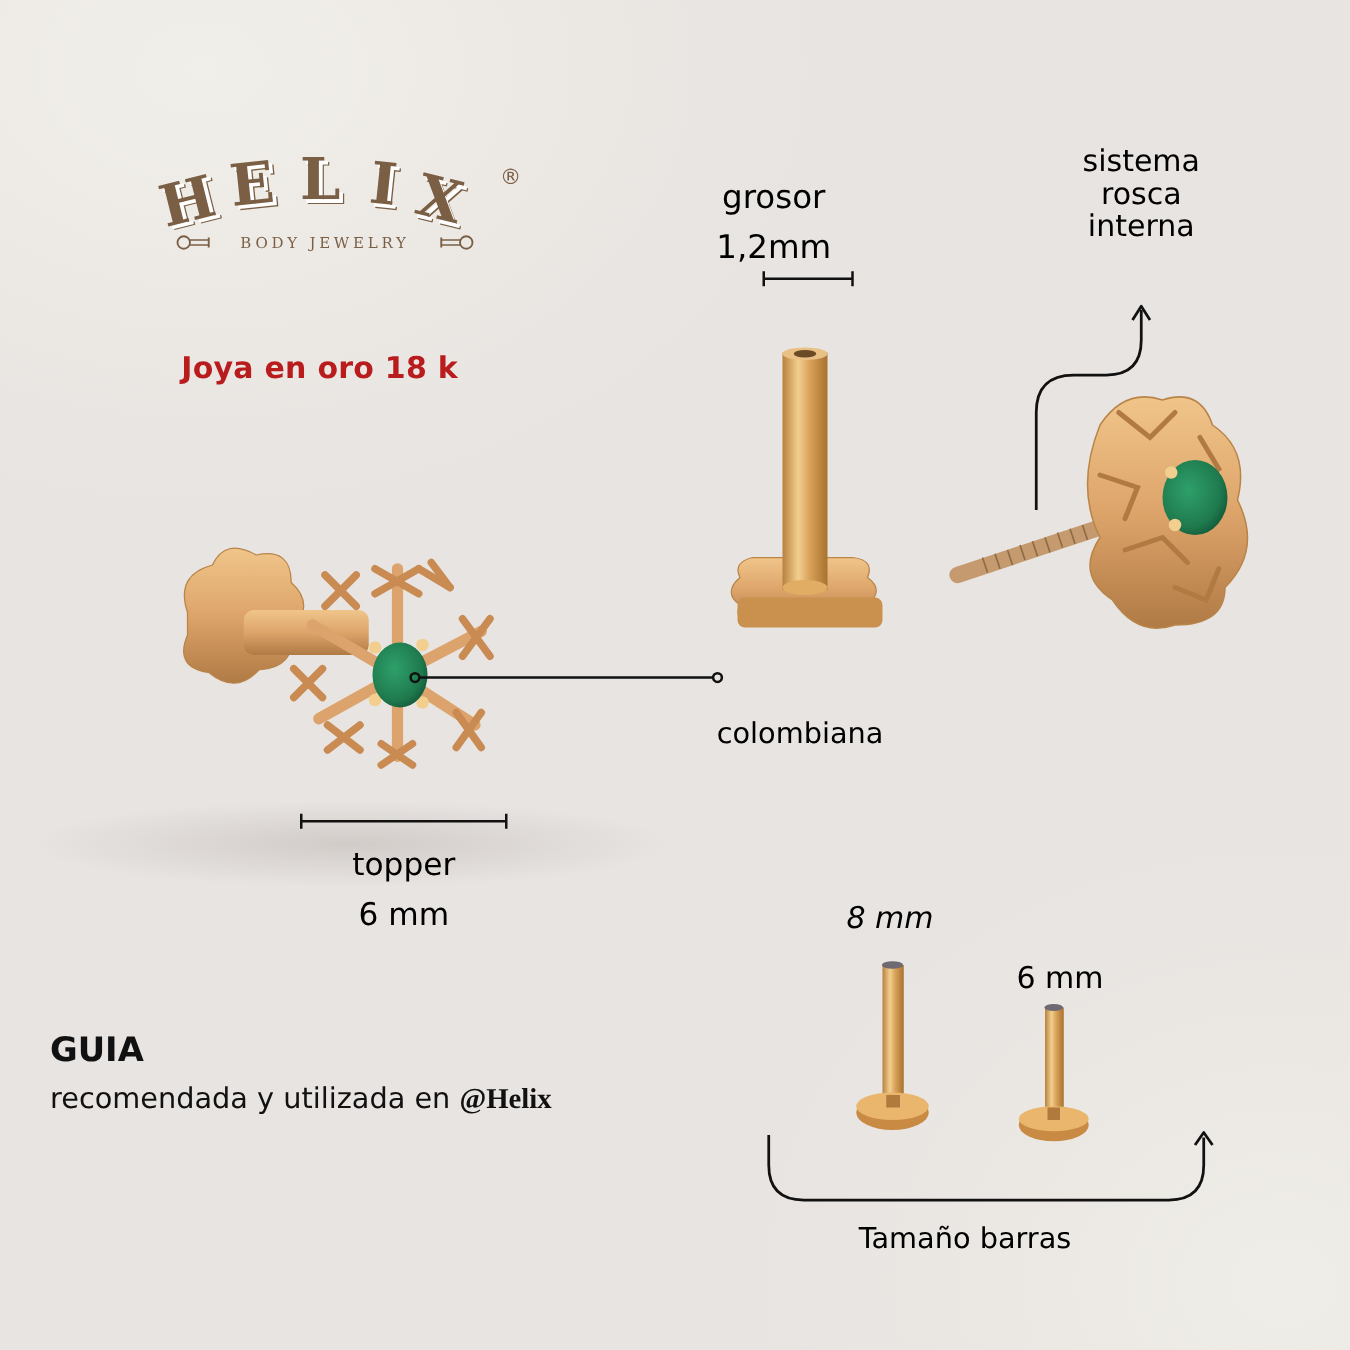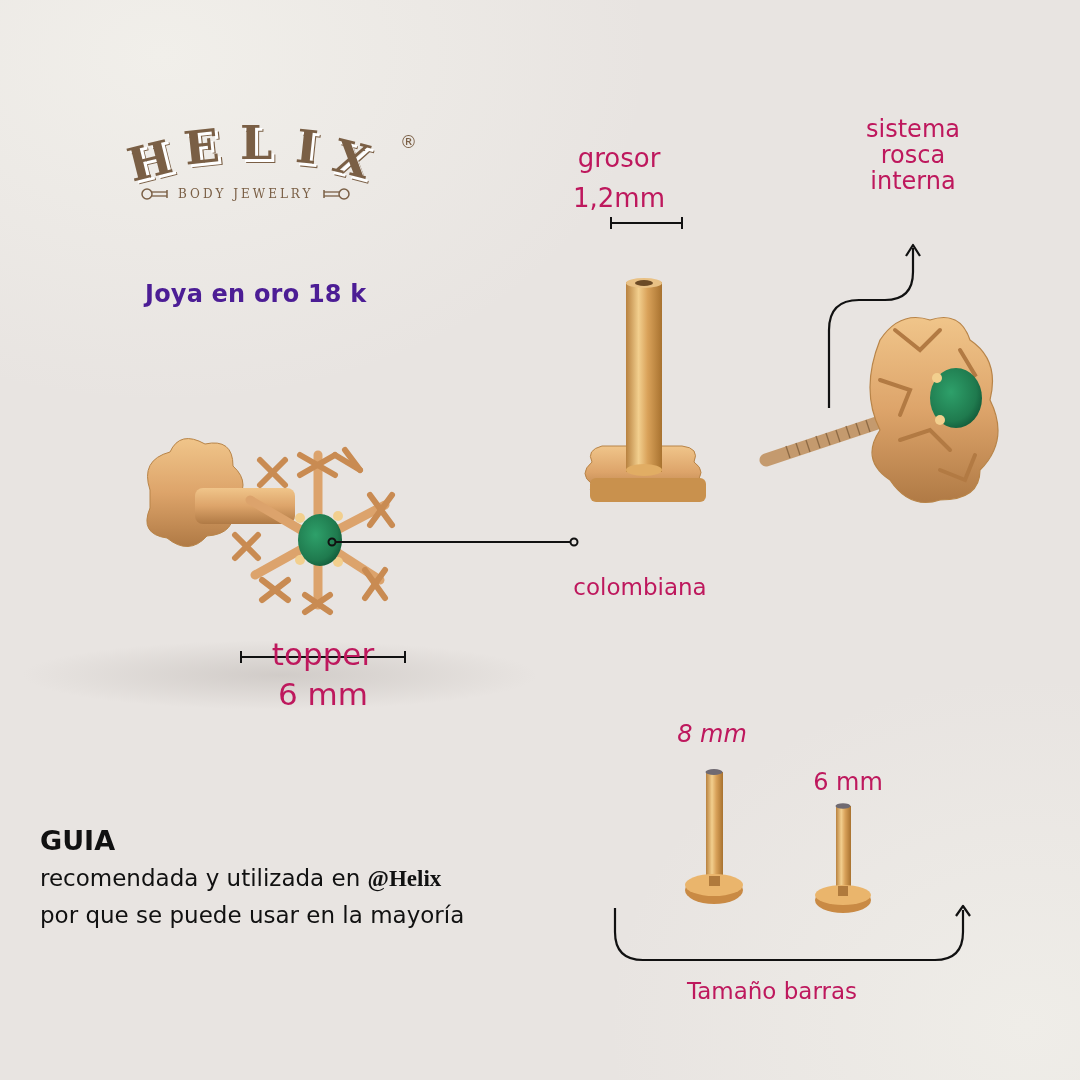--- a/index.html
+++ b/index.html
@@ -24,42 +24,42 @@
       position: absolute; font-family: "DejaVu Serif", serif; font-weight: 900;
       font-size: 46px; color: #7a5f45; line-height: 1;
       text-shadow: 3px 3px 0 #ffffff, 4px 4px 0 #7a5f45;
     }
     .logo-reg {
       position: absolute; left: 272px; top: 14px; font-size: 17px; color: #7a5f45;
       font-family: "DejaVu Sans", sans-serif;
     }
     .logo-sub {
       position: absolute; left: 22px; top: 66px; width: 240px; height: 20px;
-      display: flex; align-items: center; justify-content: flex-start; gap: 8px;
+      display: flex; align-items: center; justify-content: space-between; gap: 8px;
       color: #7a5f45;
     }
     .logo-sub-text {
       font-family: "DejaVu Serif", serif; font-size: 12px; letter-spacing: 3px;
       text-transform: uppercase;
     }
     .logo-sub svg { display: block; }
 
     
     .title-gold {
-      left: 145px; top: 280px; font-weight: 700; font-size: 24px; color: #4c1d95;
+      left: 145px; top: 280px; font-weight: 700; font-size: 24px; color: #b91c1c;
       font-family: "DejaVu Sans", sans-serif; letter-spacing: 0.2px;
     }
     .label {
-      font-family: "DejaVu Sans", sans-serif; color: #be185d; text-align: center;
+      font-family: "DejaVu Sans", sans-serif; color: #000000; text-align: center;
       font-weight: 400;
     }
     .lbl-grosor { left: 563px; top: 138px; width: 112px; font-size: 26px; line-height: 40px; }
     .lbl-sistema { left: 840px; top: 116px; width: 146px; font-size: 24px; line-height: 26px; }
     .lbl-esmeralda { left: 540px; top: 568px; width: 200px; font-size: 23px; line-height: 38px; }
-    .lbl-topper { left: 258px; top: 634px; width: 130px; font-size: 31px; line-height: 40px; }
+    .lbl-topper { left: 258px; top: 672px; width: 130px; font-size: 25px; line-height: 40px; }
     .lbl-8mm { left: 662px; top: 720px; width: 100px; font-size: 24px; font-style: italic; }
     .lbl-6mm { left: 798px; top: 768px; width: 100px; font-size: 24px; }
     .lbl-tamano { left: 632px; top: 978px; width: 280px; font-size: 23px; }
 
     
     .guide { left: 40px; top: 822px; width: 500px; text-align: left; }
     .guide-title { font-weight: 700; font-size: 27px; line-height: 38px; }
     .guide-body { font-size: 23px; line-height: 37px; }
     .guide-body b { font-weight: 700; font-family: Liberation Serif, serif; }
 
@@ -270,15 +270,14 @@
 </div>
 
 <div class="abs label lbl-8mm">8 mm</div>
 <div class="abs label lbl-6mm">6 mm</div>
 <div class="abs label lbl-tamano">Tamaño barras</div>
 
 <div class="abs guide">
   <div class="guide-title">GUIA</div>
   <div class="guide-body">
     <div><span>recomendada y utilizada en </span><b>@Helix</b></div>
-    <div>por que se puede usar en la mayoría</div>
   </div>
 </div>
 
 </body></html>

